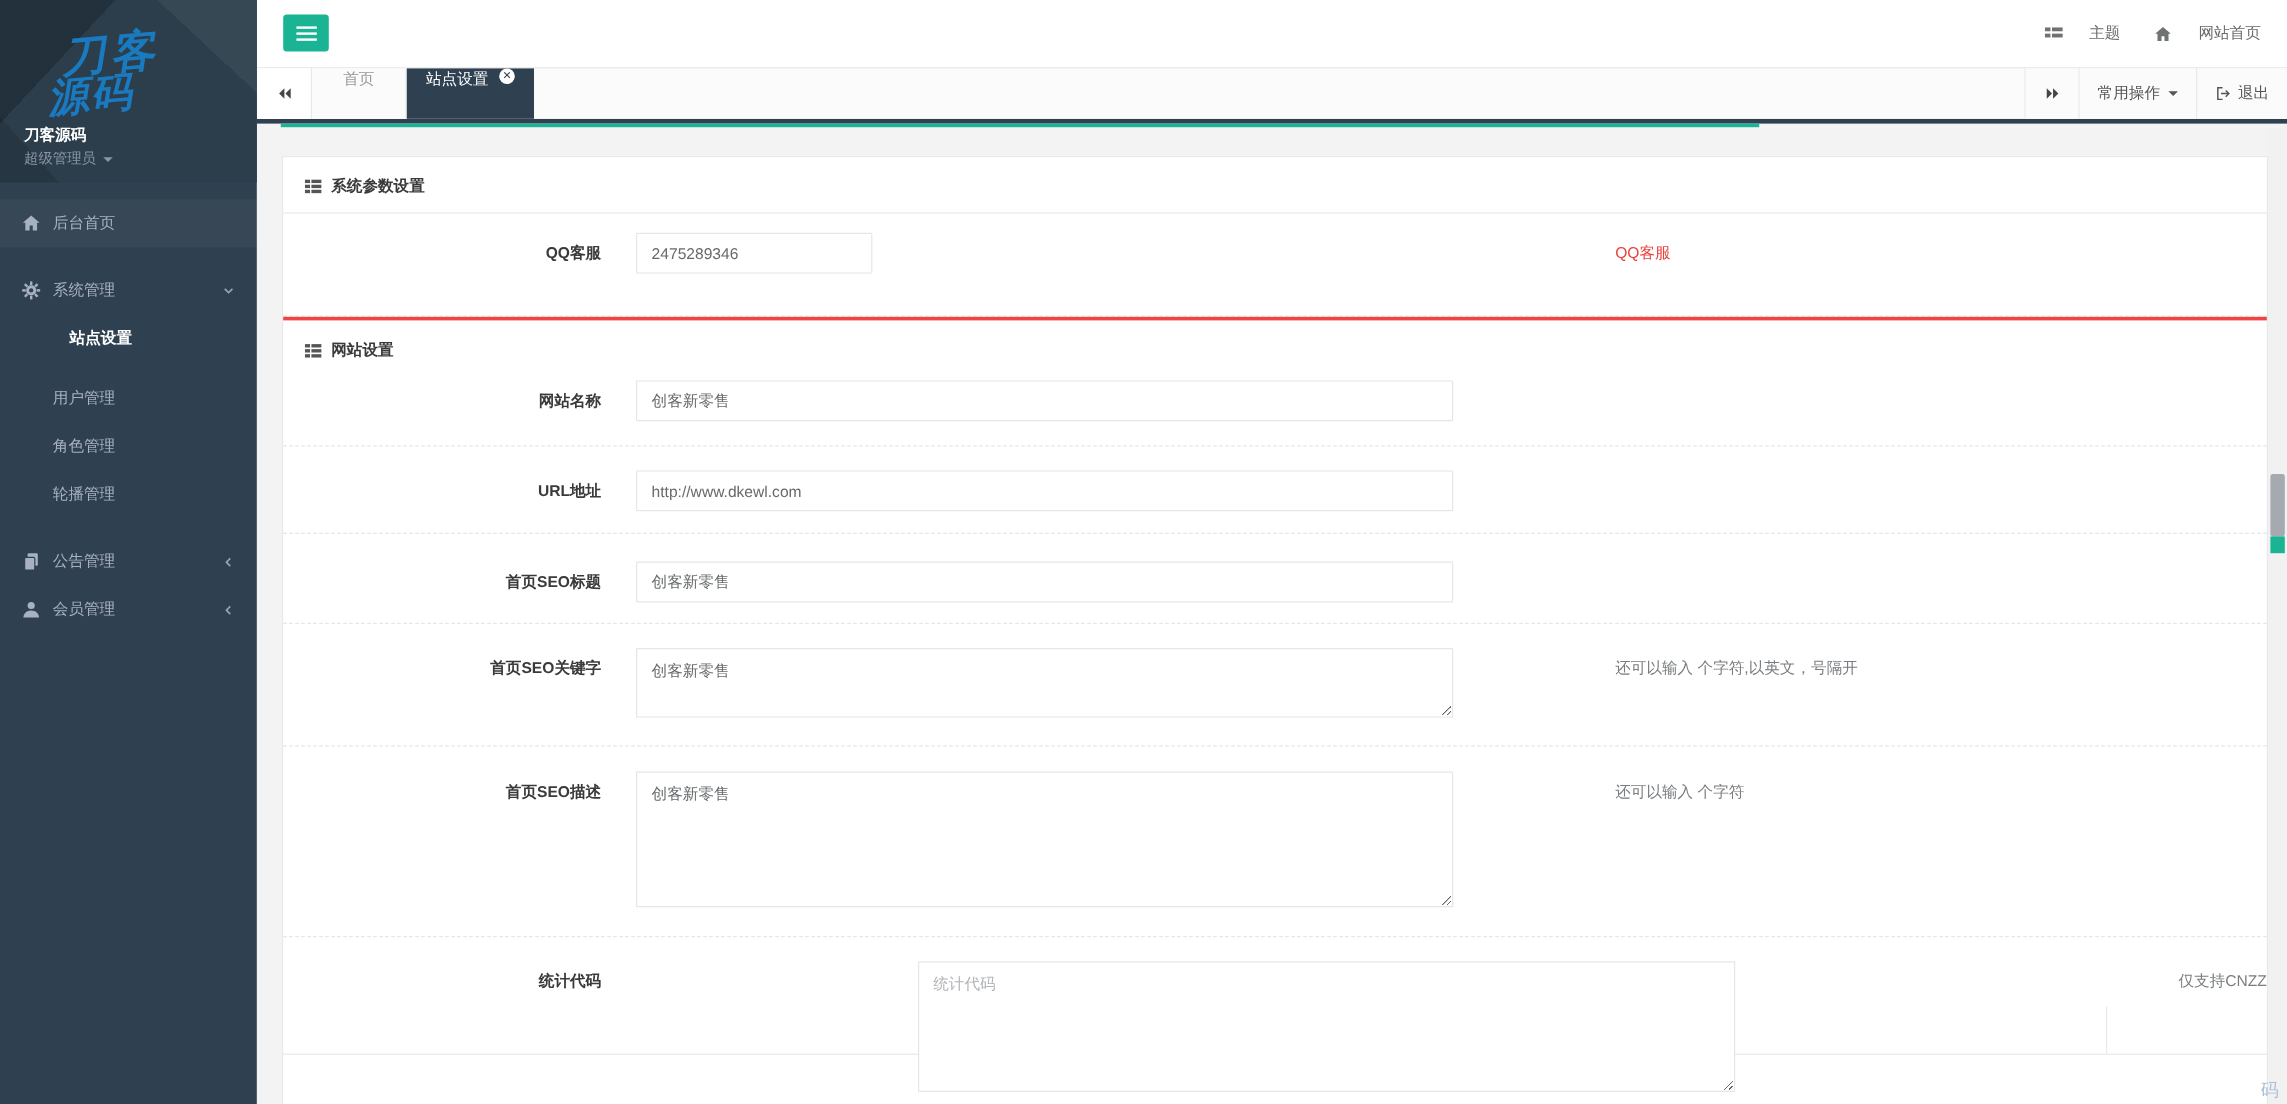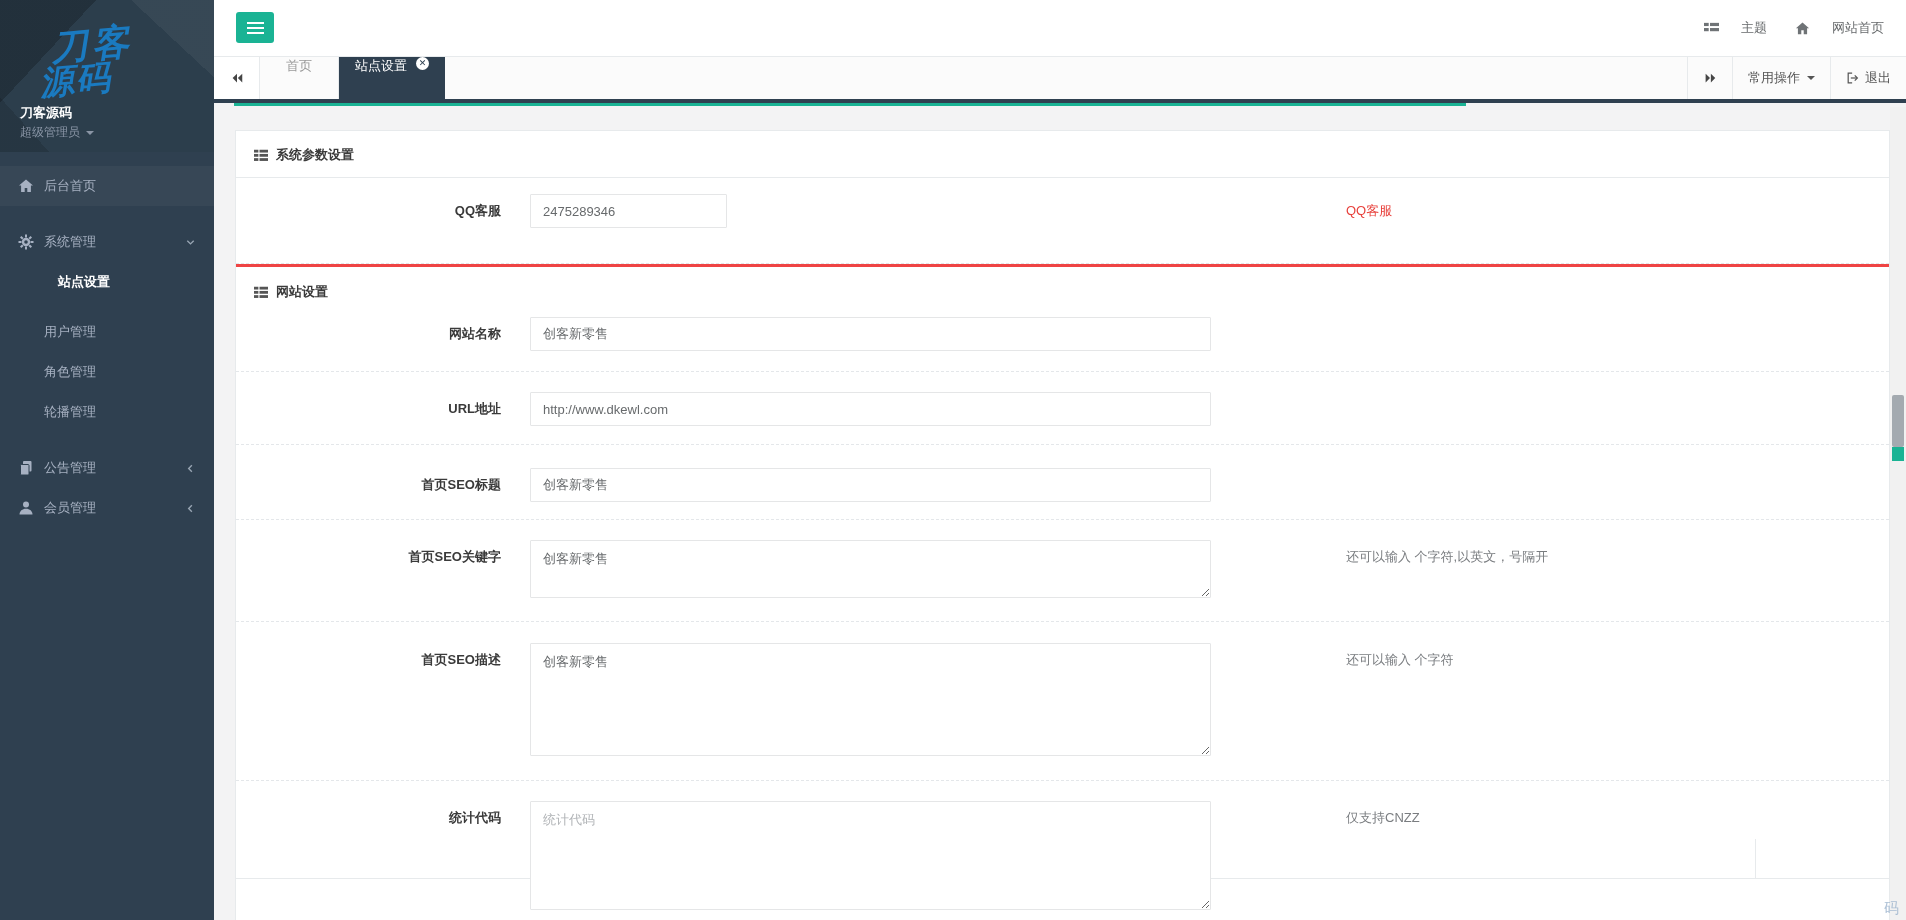--- a/index.html
+++ b/index.html
@@ -76,21 +76,21 @@
   textarea.ta-md { height:113px; }
   textarea.ta-lg { height:109px; }
   ::placeholder { color:#b0b3b6; }
 
   .row-qq { padding:16px 0 35px; }
   .row-sitename { padding:8px 0 20px; }
   .row-url { padding:20px 0 18px; }
   .row-seotitle { padding:23px 0 17px; }
   .row-keywords { padding:20px 0 20px; }
   .row-desc { padding:21px 0 21px; }
-  .row-stats { padding:20px 0 0; }
+  .row-stats { padding:20px 0 0;justify-content:space-between; }
 
   .panel-bottom-line { position:absolute; left:0; right:0; top:747px; border-top:1px solid #e7eaec; z-index:1; }
   .v-artifact { position:absolute; left:1519px; top:708px; height:39px; border-left:1px solid #e7eaec; z-index:1; }
 
   .scrollbar { position:absolute; right:0; top:107px; bottom:0; width:16px; background:#f1f1f1; z-index:50; }
   .scroll-thumb { position:absolute; left:2px; right:2px; top:288px; height:52px; background:#a4aab0; border-radius:2px; cursor:pointer; }
   .scroll-green { position:absolute; left:2px; right:2px; top:340px; height:14px; background:#1ab394; }
 
   .watermark { position:absolute; right:7px; bottom:2px; color:#9fb6cf; font-size:15px; z-index:60; opacity:.85; }
 

